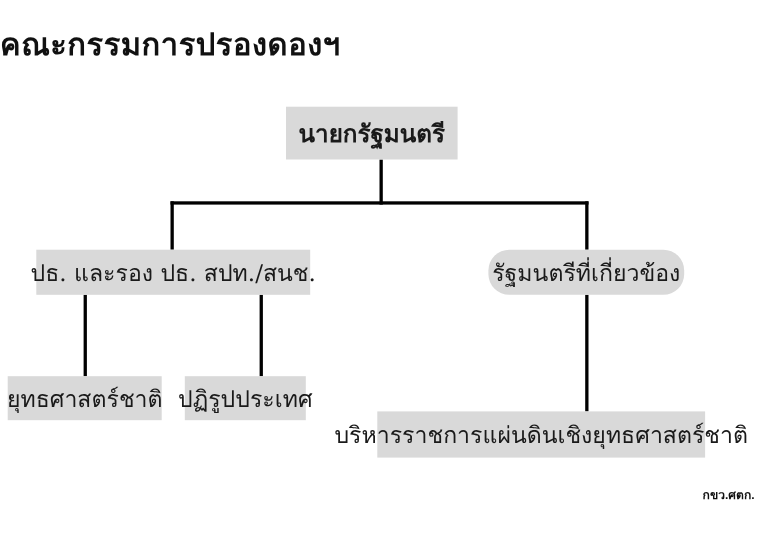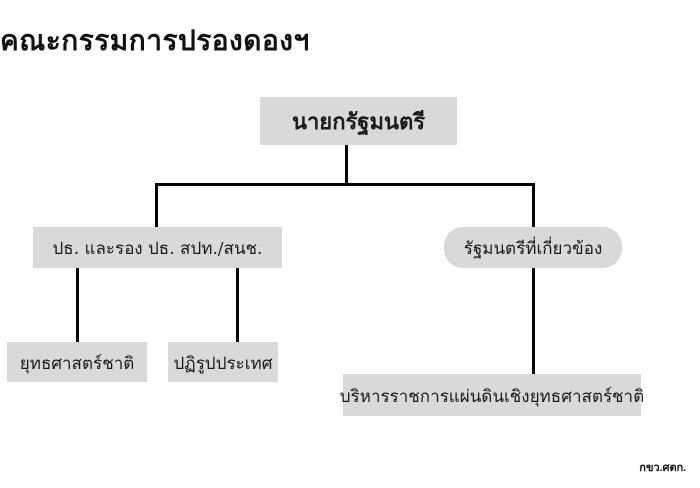--- a/index.html
+++ b/index.html
@@ -26,55 +26,55 @@
       letter-spacing: 0.5px;
     }
     .node {
       position: absolute;
       background: #d9d9d9;
       display: flex;
       align-items: center;
       justify-content: center;
       white-space: nowrap;
       box-sizing: border-box;
-      font-size: 17px;
+      font-size: 21px;
       color: #1a1a1a;
     }
     .node.root {
       font-weight: bold;
       font-size: 22px;
     }
     .line {
       position: absolute;
       background: #000000;
     }
     .footer {
       position: absolute;
       right: 14px;
-      top: 458px;
-      font-family: Liberation Serif, serif;
+      top: 441px;
+      font-family: Liberation Sans, sans-serif;
       font-size: 11px;
       font-weight: bold;
       color: #111111;
     }
   </style>
 </head>
 <body>
 
 <div class="title">คณะกรรมการปรองดองฯ</div>
 
 <div class="line" style="left:345px; top:145px; width:3px; height:41px;"></div>
 <div class="line" style="left:155px; top:183px; width:380px; height:3px;"></div>
 <div class="line" style="left:155px; top:183px; width:3px; height:44px;"></div>
 <div class="line" style="left:532px; top:183px; width:3px; height:44px;"></div>
 <div class="line" style="left:76px; top:268px; width:3px; height:74px;"></div>
 <div class="line" style="left:236px; top:268px; width:3px; height:74px;"></div>
 <div class="line" style="left:532px; top:268px; width:3px; height:106px;"></div>
 
-<div class="node root" style="left:260px; top:97px; width:197px; height:48px;">นายกรัฐมนตรี</div>
+<div class="node root" style="left:260px; top:97px; width:156px; height:48px;">นายกรัฐมนตรี</div>
 
 <div class="node" style="left:33px; top:227px; width:249px; height:41px;">ปธ. และรอง ปธ. สปท./สนช.</div>
 
 <div class="node" style="left:444px; top:227px; width:178px; height:41px;border-radius:19px;">รัฐมนตรีที่เกี่ยวข้อง</div>
 
 <div class="node" style="left:7px; top:342px; width:140px; height:40px;">ยุทธศาสตร์ชาติ</div>
 
 <div class="node" style="left:168px; top:342px; width:110px; height:40px;">ปฏิรูปประเทศ</div>
 
 <div class="node" style="left:343px; top:374px; width:298px; height:42px;">บริหารราชการแผ่นดินเชิงยุทธศาสตร์ชาติ</div>

